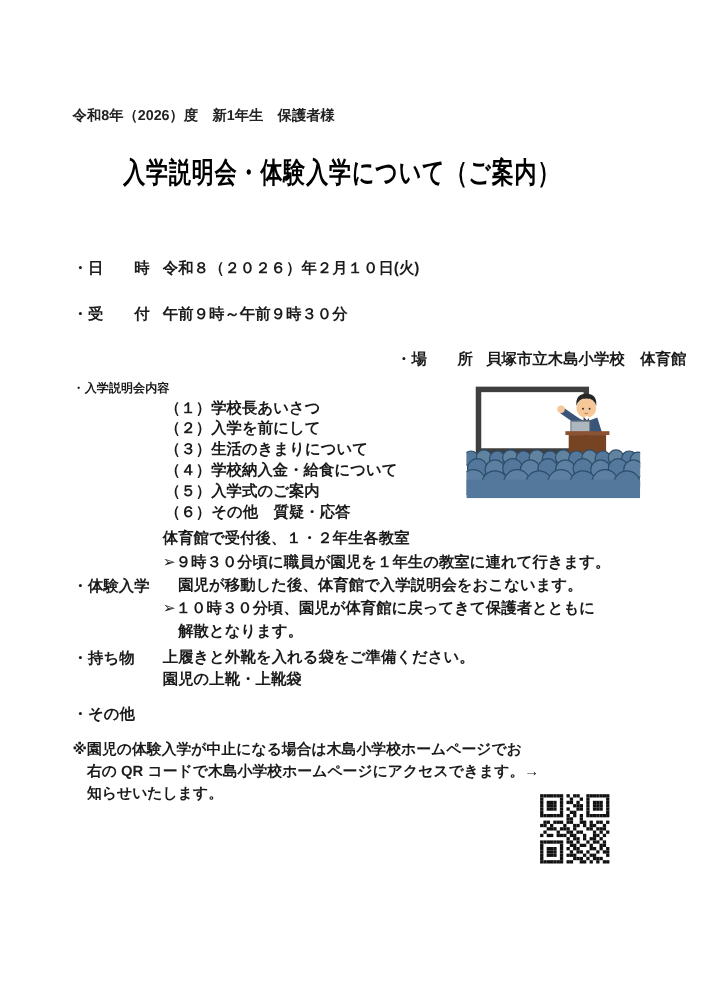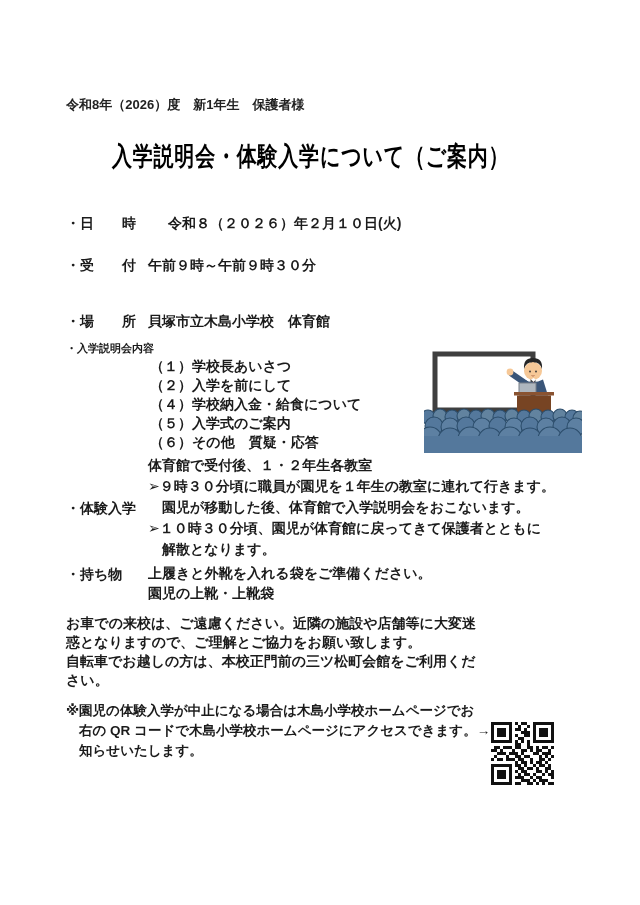--- a/index.html
+++ b/index.html
@@ -17,23 +17,23 @@
   .doc-title {
     font-size:26px; line-height:32px; color:#000;
     margin:28px 0 0 46px; white-space:nowrap;
     transform:scaleX(0.77); transform-origin:left center;
     letter-spacing:1px;
   }
   .row { display:flex; font-size:14px; line-height:22px; }
   .row .label { flex:none; width:82px; white-space:nowrap; }
   .row .val { white-space:nowrap; }
   .line { white-space:nowrap; }
-  .s1 { margin-top:40px;gap:20px; }
+  .s1 { margin-top:60px; }
   .s2 { margin-top:20px; }
-  .s3 { margin-top:34px; }
+  .s3 { margin-top:19px;justify-content:flex-end; }
   .s4-label { margin-top:6px; font-size:11px; line-height:20px; white-space:nowrap; }
   .meeting-items { margin:0 0 0 84px; font-size:14px; line-height:19px;font-family:Liberation Mono, monospace; }
   .s5 { margin-top:2px;align-items:center; }
   .s5 .val .line { line-height:21px; }
   .s5 .val { line-height:21px; }
   .s6 { margin-top:3px; }
   .s6 .val .line, .s6 .val { line-height:20px; }
   .s7 { margin-top:11px; }
   .s7 .val .line, .s7 .val { line-height:19px; }
   .indent1 { margin-left:14px; }
@@ -76,20 +76,21 @@
     <div class="label">・場　　所</div>
     <div class="val">
       <div class="line">貝塚市立木島小学校　体育館</div>
     </div>
   </div>
 
   <div class="s4-label">・入学説明会内容</div>
   <div class="meeting-items">
     <div class="line">（１）学校長あいさつ</div>
     <div class="line">（２）入学を前にして</div>
+    <div class="line">（３）生活のきまりについて</div>
     <div class="line">（４）学校納入金・給食について</div>
     <div class="line">（５）入学式のご案内</div>
     <div class="line">（６）その他　質疑・応答</div>
   </div>
 
   <div class="row s5">
     <div class="label">・体験入学</div>
     <div class="val">
       <div class="line">体育館で受付後、１・２年生各教室</div>
       <div class="line">➢９時３０分頃に職員が園児を１年生の教室に連れて行きます。</div>
@@ -101,26 +102,21 @@
 
   <div class="row s6">
     <div class="label">・持ち物</div>
     <div class="val">
       <div class="line">上履きと外靴を入れる袋をご準備ください。</div>
       <div class="line">園児の上靴・上靴袋</div>
     </div>
   </div>
 
   <div class="row s7">
-    <div class="val">
-      <div class="line">お車での来校は、ご遠慮ください。近隣の施設や店舗等に大変迷</div>
-      <div class="line">惑となりますので、ご理解とご協力をお願い致します。</div>
-      <div class="line">自転車でお越しの方は、本校正門前の三ツ松町会館をご利用くだ</div>
-      <div class="line">さい。</div>
-    </div>
+    <div class="label">・その他</div>
   </div>
 
   <div class="notice">
     <div class="line">※園児の体験入学が中止になる場合は木島小学校ホームページでお</div>
     <div class="line cont">右の QR コードで木島小学校ホームページにアクセスできます。→</div>
     <div class="line cont">知らせいたします。</div>
   </div>
 
   <svg class="illustration" viewBox="0 0 158 104" xmlns="http://www.w3.org/2000/svg">
     <g>

